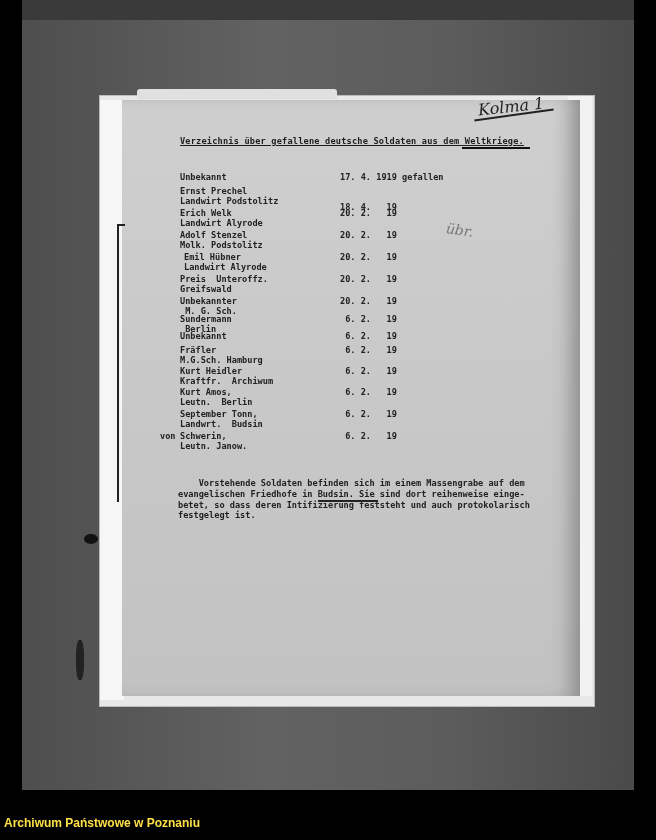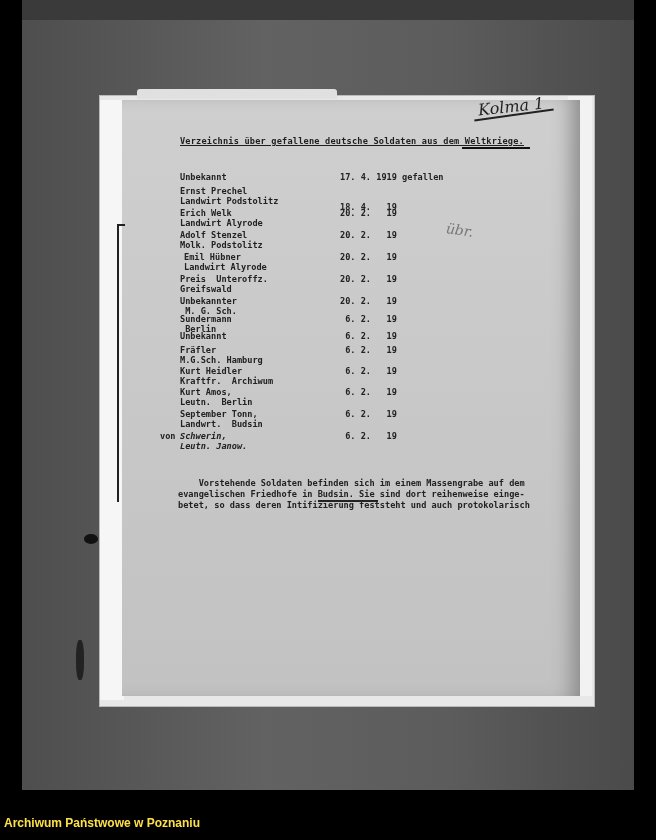--- a/index.html
+++ b/index.html
@@ -129,27 +129,28 @@
       <div>Leutn.  Berlin</div>
     </div>
     <div class="row date" style="left: 340px; top: 387px;"> 6. 2.   19</div>
     <div class="row" style="left: 160px; top: 409px;"></div>
     <div class="row name" style="left: 180px; top: 409px;">
       <div>September Tonn,</div>
       <div>Landwrt.  Budsin</div>
     </div>
     <div class="row date" style="left: 340px; top: 409px;"> 6. 2.   19</div>
     <div class="row" style="left: 160px; top: 431px;">von</div>
-    <div class="row name" style="left: 180px; top: 431px; font-style: italic;">
+    <div class="row name" style="left: 180px; top: 431px;">
       <div>Schwerin,</div>
       <div>Leutn. Janow.</div>
     </div>
     <div class="row date" style="left: 340px; top: 431px;"> 6. 2.   19</div>
   </div>
 
 <div class="para">
   <div>    Vorstehende Soldaten befinden sich im einem Massengrabe auf dem</div>
   <div>evangelischen Friedhofe in Budsin. Sie sind dort reihenweise einge-</div>
   <div>betet, so dass deren Intifizierung feststeht und auch protokolarisch</div>
+  <div>festgelegt ist.</div>
 </div>
 <div class="budsin-under"></div>
 
 <div class="footer">Archiwum Państwowe w Poznaniu</div>
 
 </body></html>

